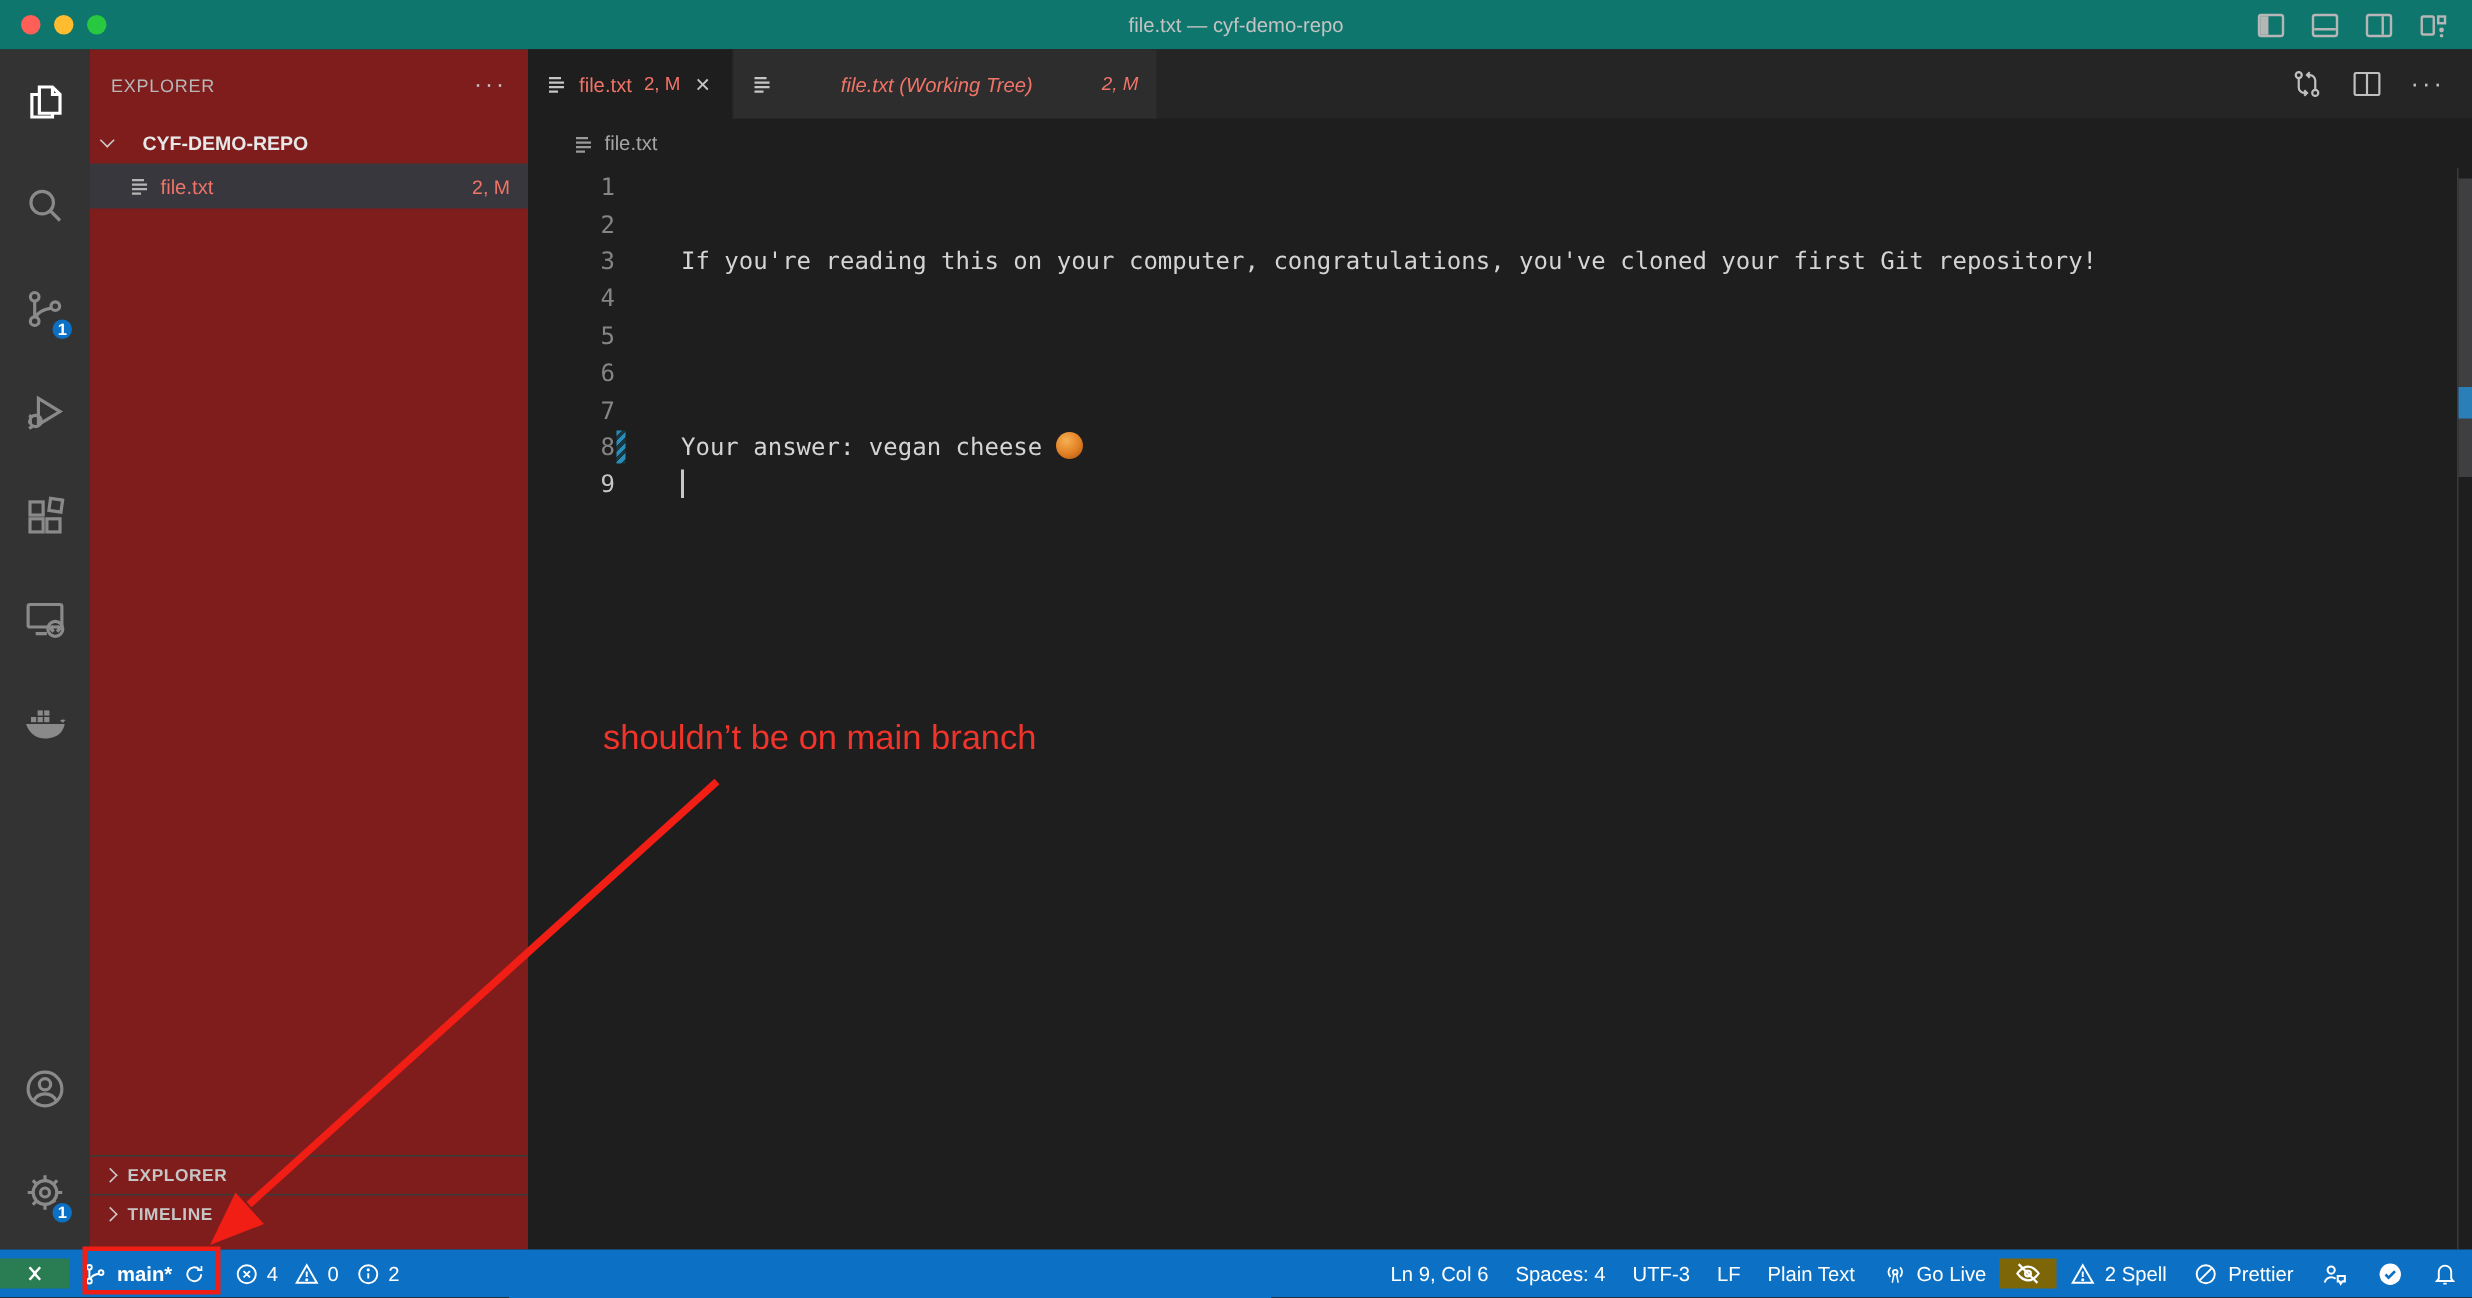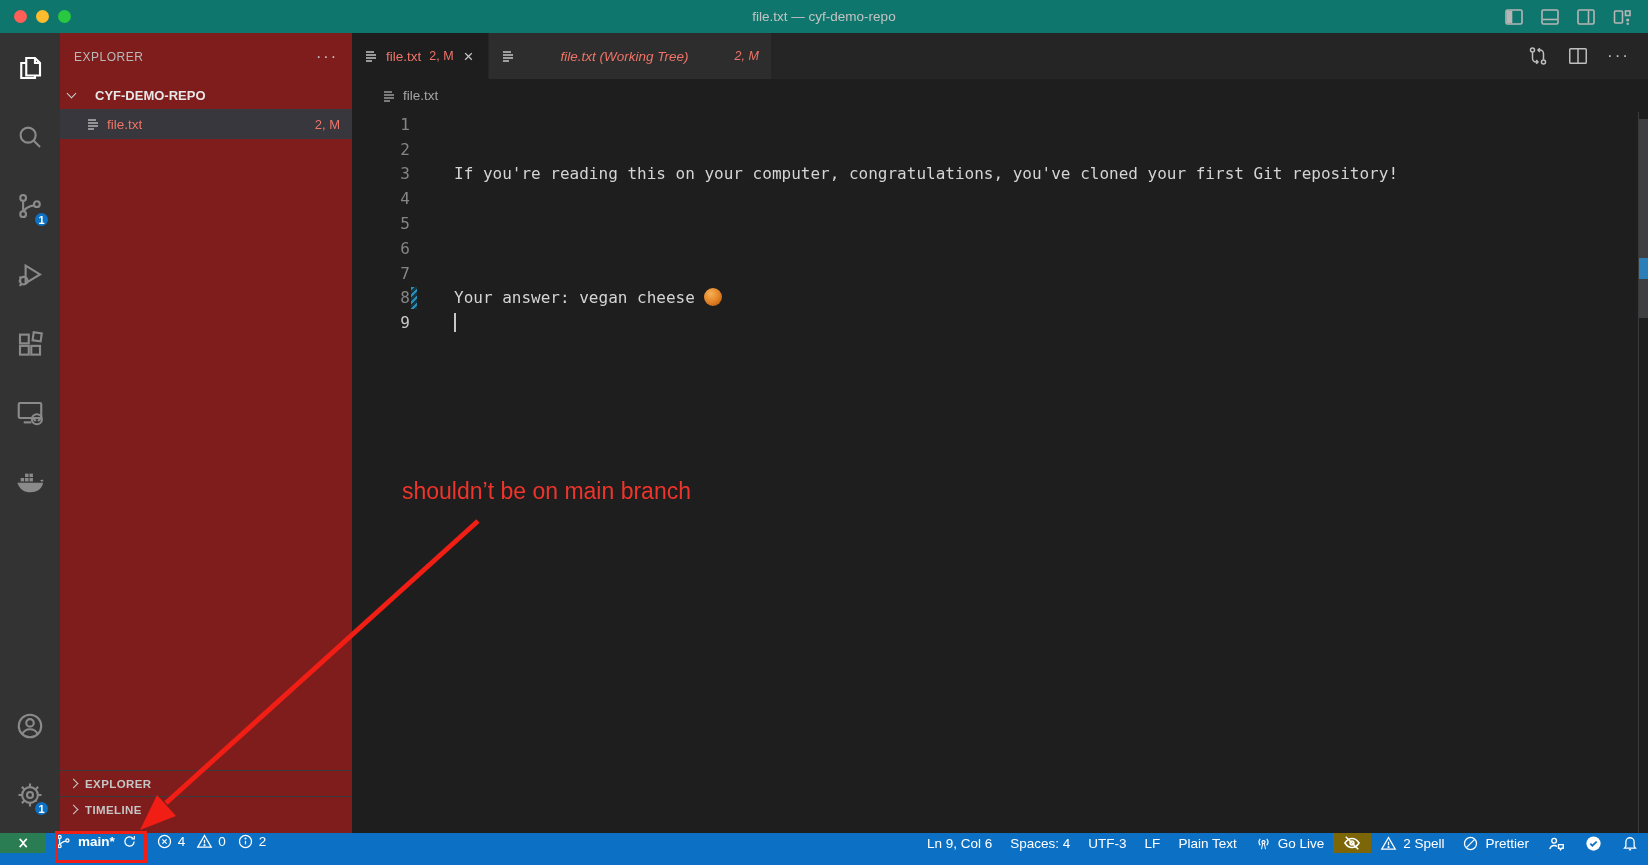--- a/index.html
+++ b/index.html
@@ -84,21 +84,21 @@
     background:radial-gradient(circle at 38% 32%, #f6b054, #e07f22 55%, #b35a16 90%);
     vertical-align:-3px; overflow:hidden; }
   .cursor { display:inline-block; width:2px; height:19px; background:#c7c7c7; vertical-align:-3px; }
 
   .scrolltrack { position:absolute; right:0; top:79px; bottom:0; width:10px; border-left:1px solid #3a3a3a; }
   .scrollthumb { position:absolute; right:0; top:7px; width:9px; height:199px; background:#3f3f42; cursor:pointer; }
   .ovmark { position:absolute; right:0; top:146px; width:9px; height:21px; background:#2a7fb8; }
 
   
   .statusbar { position:absolute; left:0; top:833px; width:1648px; height:32px;
-    background:#0c71c4; color:#ffffff; display:flex; align-items:flex-start; font-size:13.5px; }
+    background:#0c71c4; color:#ffffff; display:flex; align-items:center; font-size:13.5px; }
   .st-item { display:flex; align-items:center; gap:6px; padding:0 9px; cursor:pointer; white-space:nowrap; }
   .st-remote { background:#2a7d52; width:46px; justify-content:center; padding:0; }
   .st-right { margin-left:auto; display:flex; align-items:stretch; }
   .st-warnbg { background:#7d6608; }
   .probs { gap:5px; }
   .probs .cnt { margin-right:6px; }
   .statusbar svg { display:block; }
 
   
   .anno-text { position:absolute; left:402px; top:478px; font-size:23px; color:#ee342b; z-index:40; }

